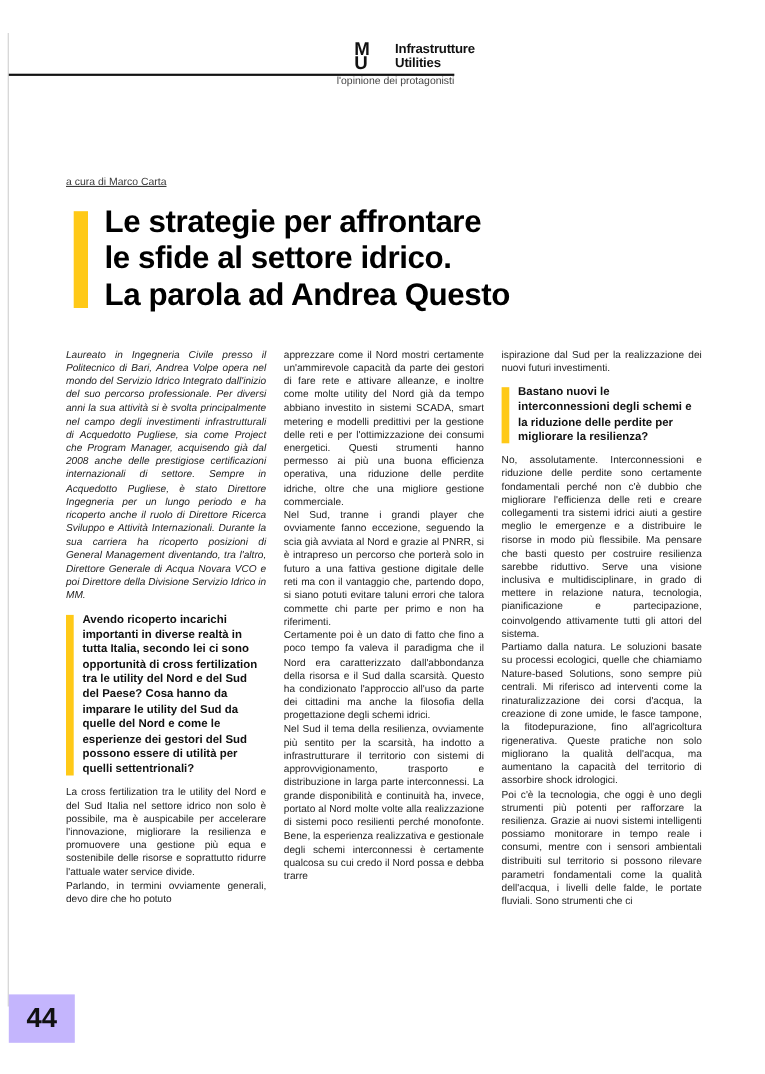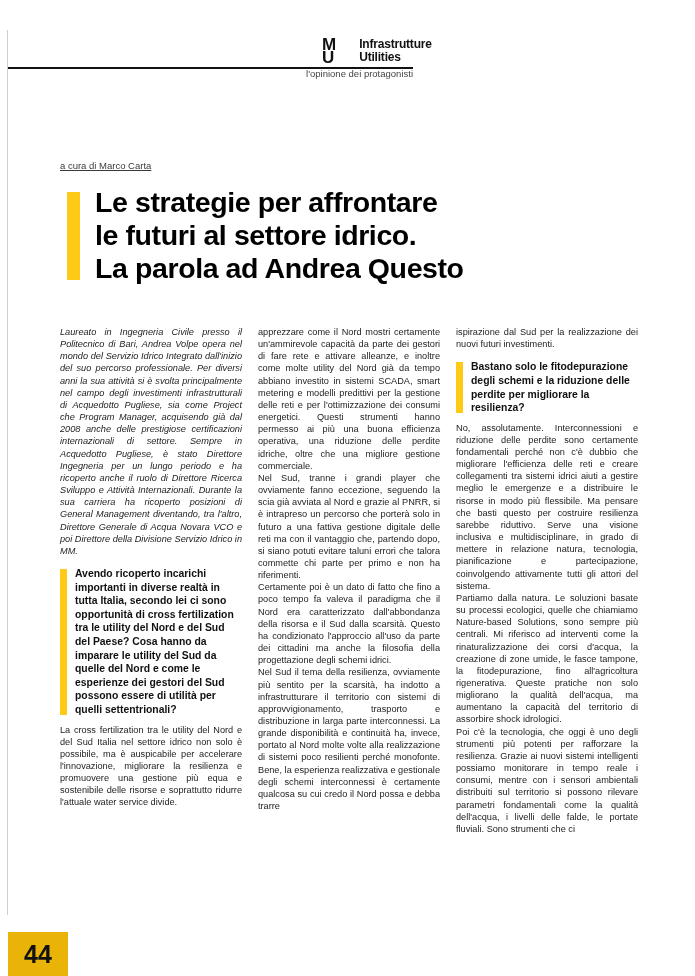--- a/index.html
+++ b/index.html
@@ -56,21 +56,21 @@
   }
   .title {
     position:absolute; left:95px; top:186px; width:400px;
     font-size:28.5px; font-weight:bold; color:#000000;
     line-height:33px; letter-spacing:-0.4px;
   }
   .title span { display:block; }
 
   
   .cols {
-    position:absolute; left:60px; top:326px;
+    position:absolute; left:60px; top:316px;
     width:578px; height:578px;
     display:flex; gap:16px;
   }
   .col { width:182px; position:relative; }
 
   p.body {
     font-size:9.2px; line-height:12.15px; color:#1c1c1c;
     text-align:justify; text-justify:inter-word;
     hyphens:none; margin:0;
   }
@@ -87,22 +87,22 @@
     position:absolute; left:0; top:2px; width:7px; bottom:2px;
     background:#ffc917;
   }
   .question p {
     font-size:10.4px; line-height:13.6px; font-weight:bold;
     color:#111; text-align:left; margin:0;
   }
 
   
   .pagenum {
-    position:absolute; left:8px; top:932px;
-    width:60px; height:44px; background:#eab308;
+    position:absolute; left:8px; top:904px;
+    width:60px; height:44px; background:#c4b5fd;
   }
   .pagenum span {
     display:block; text-align:center; line-height:44px;
     font-size:25px; font-weight:bold; color:#111;
   }
 </style>
 </head>
 <body>
 
 <div class="page">
@@ -122,47 +122,48 @@
     </div>
   </div>
 
   <div class="header-rule"></div>
   <div class="header-sub">l'opinione dei protagonisti</div>
 
   <div class="byline">a cura di Marco Carta</div>
   <div class="title-bar"></div>
   <div class="title">
     <span>Le strategie per affrontare</span>
-    <span>le futuri al settore idrico.</span>
+    <span>le sfide al settore idrico.</span>
     <span>La parola ad Andrea Questo</span>
   </div>
 
   <div class="cols">
 
     <div class="col">
       <p class="body intro">Laureato in Ingegneria Civile presso il Politecnico di Bari, Andrea Volpe opera nel mondo del Servizio Idrico Integrato dall'inizio del suo percorso professionale. Per diversi anni la sua attività si è svolta principalmente nel campo degli investimenti infrastrutturali di Acquedotto Pugliese, sia come Project che Program Manager, acquisendo già dal 2008 anche delle prestigiose certificazioni internazionali di settore. Sempre in Acquedotto Pugliese, è stato Direttore Ingegneria per un lungo periodo e ha ricoperto anche il ruolo di Direttore Ricerca Sviluppo e Attività Internazionali. Durante la sua carriera ha ricoperto posizioni di General Management diventando, tra l'altro, Direttore Generale di Acqua Novara VCO e poi Direttore della Divisione Servizio Idrico in MM.</p>
       <div class="question">
         <span class="qbar"></span>
         <p>Avendo ricoperto incarichi importanti in diverse realtà in tutta Italia, secondo lei ci sono opportunità di cross fertilization tra le utility del Nord e del Sud del Paese? Cosa hanno da imparare le utility del Sud da quelle del Nord e come le esperienze dei gestori del Sud possono essere di utilità per quelli settentrionali?</p>
       </div>
       <p class="body">La cross fertilization tra le utility del Nord e del Sud Italia nel settore idrico non solo è possibile, ma è auspicabile per accelerare l'innovazione, migliorare la resilienza e promuovere una gestione più equa e sostenibile delle risorse e soprattutto ridurre l'attuale water service divide.</p>
+      <p class="body">Parlando, in termini ovviamente generali, devo dire che ho potuto</p>
     </div>
 
     <div class="col">
       <p class="body">apprezzare come il Nord mostri certamente un'ammirevole capacità da parte dei gestori di fare rete e attivare alleanze, e inoltre come molte utility del Nord già da tempo abbiano investito in sistemi SCADA, smart metering e modelli predittivi per la gestione delle reti e per l'ottimizzazione dei consumi energetici. Questi strumenti hanno permesso ai più una buona efficienza operativa, una riduzione delle perdite idriche, oltre che una migliore gestione commerciale.</p>
       <p class="body">Nel Sud, tranne i grandi player che ovviamente fanno eccezione, seguendo la scia già avviata al Nord e grazie al PNRR, si è intrapreso un percorso che porterà solo in futuro a una fattiva gestione digitale delle reti ma con il vantaggio che, partendo dopo, si siano potuti evitare taluni errori che talora commette chi parte per primo e non ha riferimenti.</p>
       <p class="body">Certamente poi è un dato di fatto che fino a poco tempo fa valeva il paradigma che il Nord era caratterizzato dall'abbondanza della risorsa e il Sud dalla scarsità. Questo ha condizionato l'approccio all'uso da parte dei cittadini ma anche la filosofia della progettazione degli schemi idrici.</p>
       <p class="body">Nel Sud il tema della resilienza, ovviamente più sentito per la scarsità, ha indotto a infrastrutturare il territorio con sistemi di approvvigionamento, trasporto e distribuzione in larga parte interconnessi. La grande disponibilità e continuità ha, invece, portato al Nord molte volte alla realizzazione di sistemi poco resilienti perché monofonte. Bene, la esperienza realizzativa e gestionale degli schemi interconnessi è certamente qualcosa su cui credo il Nord possa e debba trarre</p>
     </div>
 
     <div class="col">
       <p class="body">ispirazione dal Sud per la realizzazione dei nuovi futuri investimenti.</p>
       <div class="question">
         <span class="qbar"></span>
-        <p>Bastano solo le fitodepurazione degli schemi e la riduzione delle perdite per migliorare la resilienza?</p>
+        <p>Bastano nuovi le interconnessioni degli schemi e la riduzione delle perdite per migliorare la resilienza?</p>
       </div>
       <p class="body">No, assolutamente. Interconnessioni e riduzione delle perdite sono certamente fondamentali perché non c'è dubbio che migliorare l'efficienza delle reti e creare collegamenti tra sistemi idrici aiuti a gestire meglio le emergenze e a distribuire le risorse in modo più flessibile. Ma pensare che basti questo per costruire resilienza sarebbe riduttivo. Serve una visione inclusiva e multidisciplinare, in grado di mettere in relazione natura, tecnologia, pianificazione e partecipazione, coinvolgendo attivamente tutti gli attori del sistema.</p>
       <p class="body">Partiamo dalla natura. Le soluzioni basate su processi ecologici, quelle che chiamiamo Nature-based Solutions, sono sempre più centrali. Mi riferisco ad interventi come la rinaturalizzazione dei corsi d'acqua, la creazione di zone umide, le fasce tampone, la fitodepurazione, fino all'agricoltura rigenerativa. Queste pratiche non solo migliorano la qualità dell'acqua, ma aumentano la capacità del territorio di assorbire shock idrologici.</p>
       <p class="body">Poi c'è la tecnologia, che oggi è uno degli strumenti più potenti per rafforzare la resilienza. Grazie ai nuovi sistemi intelligenti possiamo monitorare in tempo reale i consumi, mentre con i sensori ambientali distribuiti sul territorio si possono rilevare parametri fondamentali come la qualità dell'acqua, i livelli delle falde, le portate fluviali. Sono strumenti che ci</p>
     </div>
 
   </div>
 
   <div class="pagenum">
     <span>44</span>

